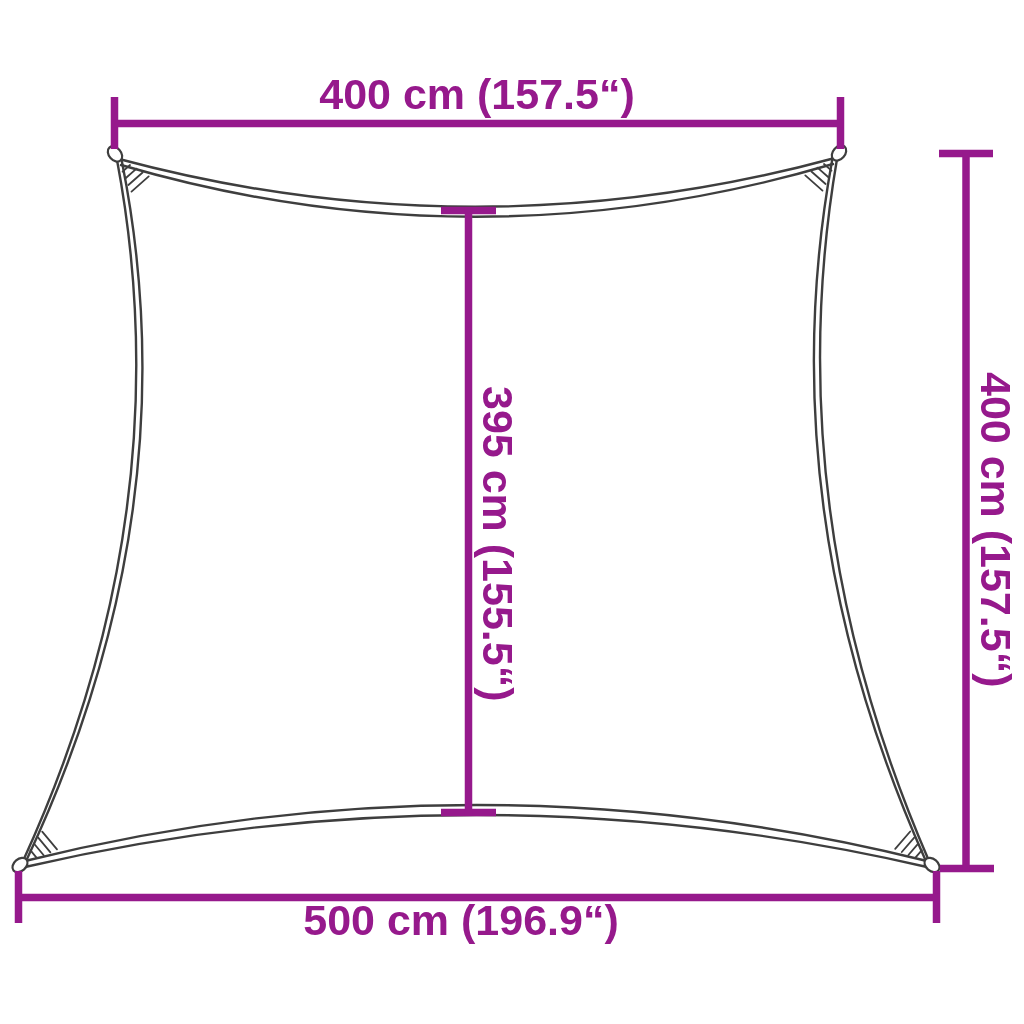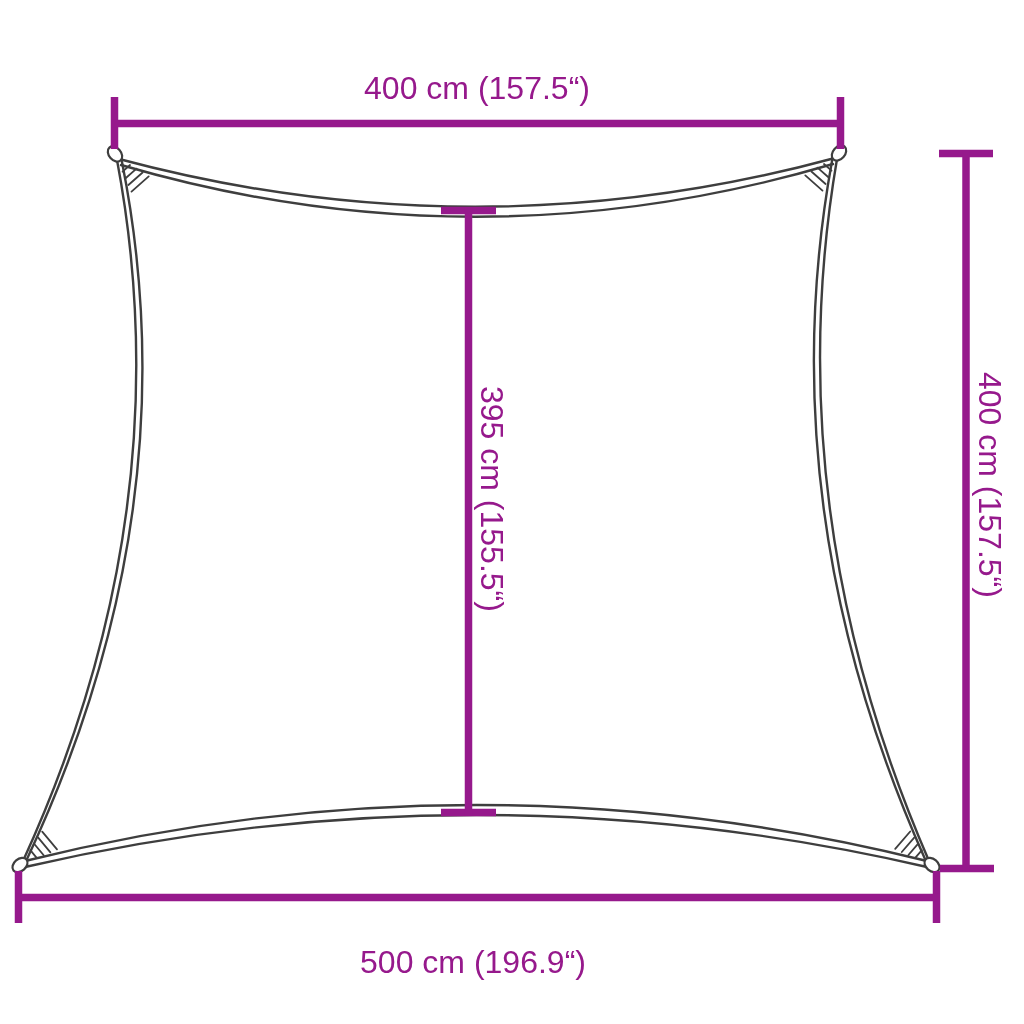--- a/index.html
+++ b/index.html
@@ -36,22 +36,22 @@
     stroke-width: 1.8;
     stroke-linecap: round;
   }
   .dim-line {
     stroke: var(--accent, #96198C);
     stroke-width: 7.5;
   }
   .dim-label {
     position: absolute;
     color: var(--accent, #96198C);
-    font-weight: 400;
-    font-size: 32px;
+    font-weight: 700;
+    font-size: 43px;
     line-height: 1.06;
     white-space: nowrap;
     font-family: "Liberation Sans", sans-serif;
   }
   .dim-label.h-center {
     text-align: center;
   }
   .dim-label.vertical {
     writing-mode: vertical-rl;
   }
@@ -130,15 +130,15 @@
       <line class="dim-line" x1="15" y1="897.5" x2="940" y2="897.5"></line>
     </g>
   </svg>
 
   <div class="dim-label h-center" style="left:114px; top:72px; width:726px;">400 cm (157.5“)</div>
 
   <div class="dim-label vertical" style="left:972px; top:372px;">400 cm (157.5“)</div>
 
   <div class="dim-label vertical" style="left:474px; top:386px;">395 cm (155.5“)</div>
 
-  <div class="dim-label h-center" style="left:14px; top:898px; width:918px;margin-top:48px;">500 cm (196.9“)</div>
+  <div class="dim-label h-center" style="left:2px; top:898px; width:918px;">500 cm (196.9“)</div>
 
 </div>
 
 </body></html>

